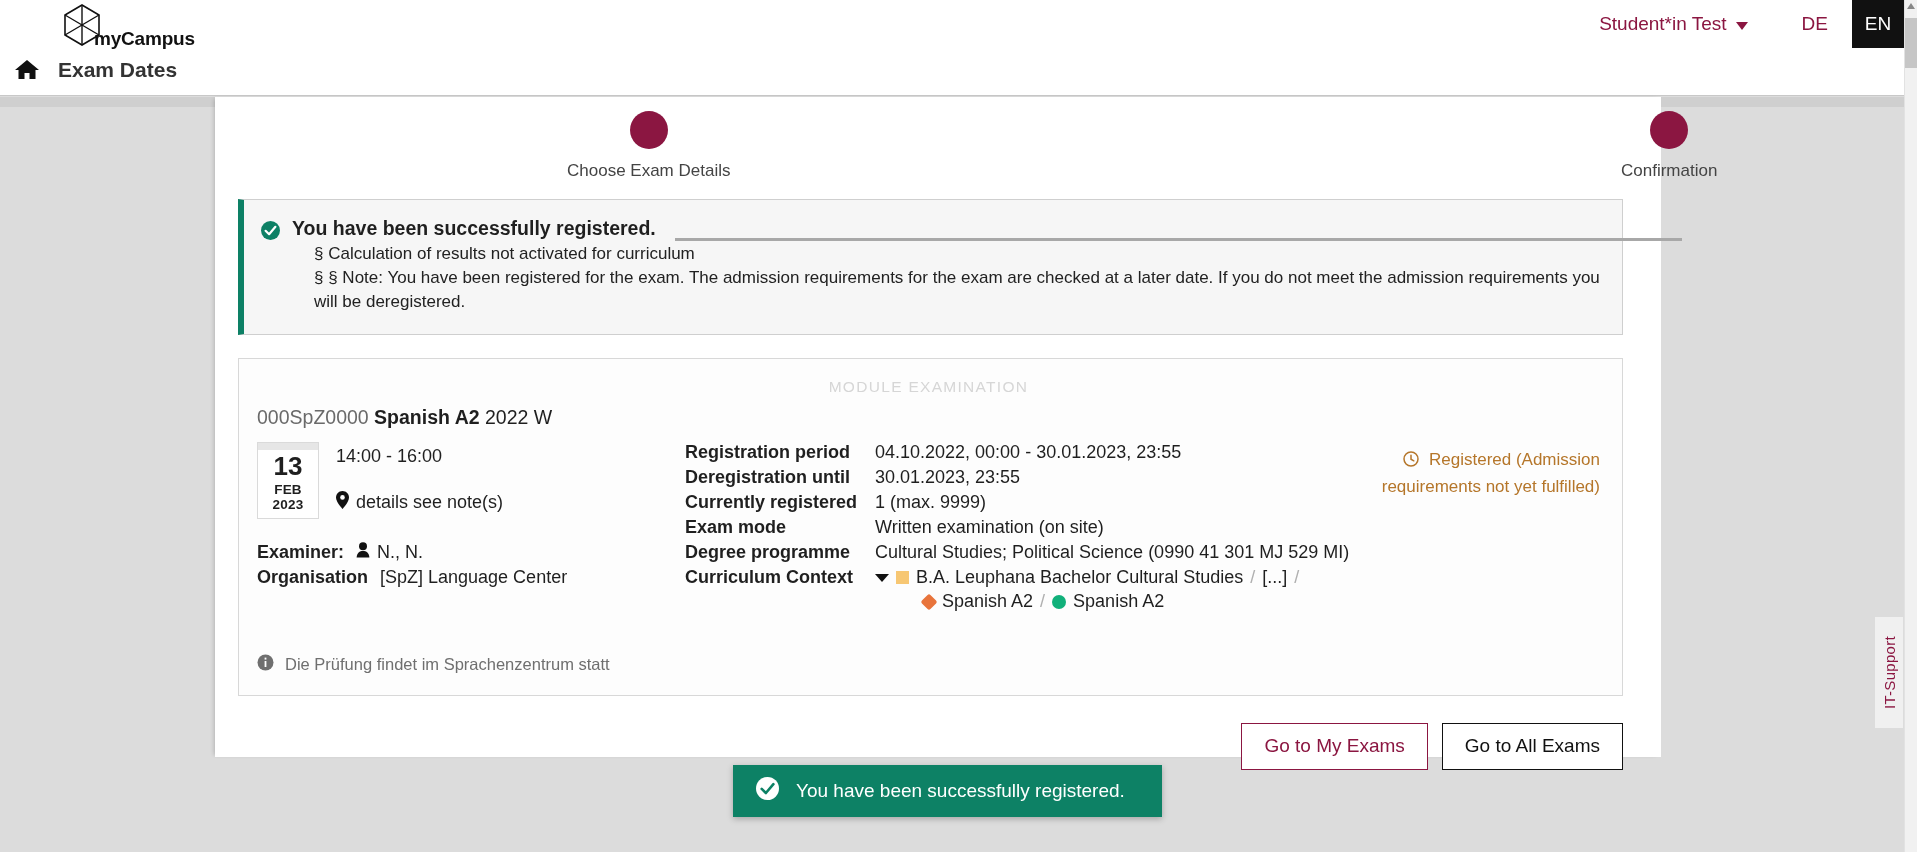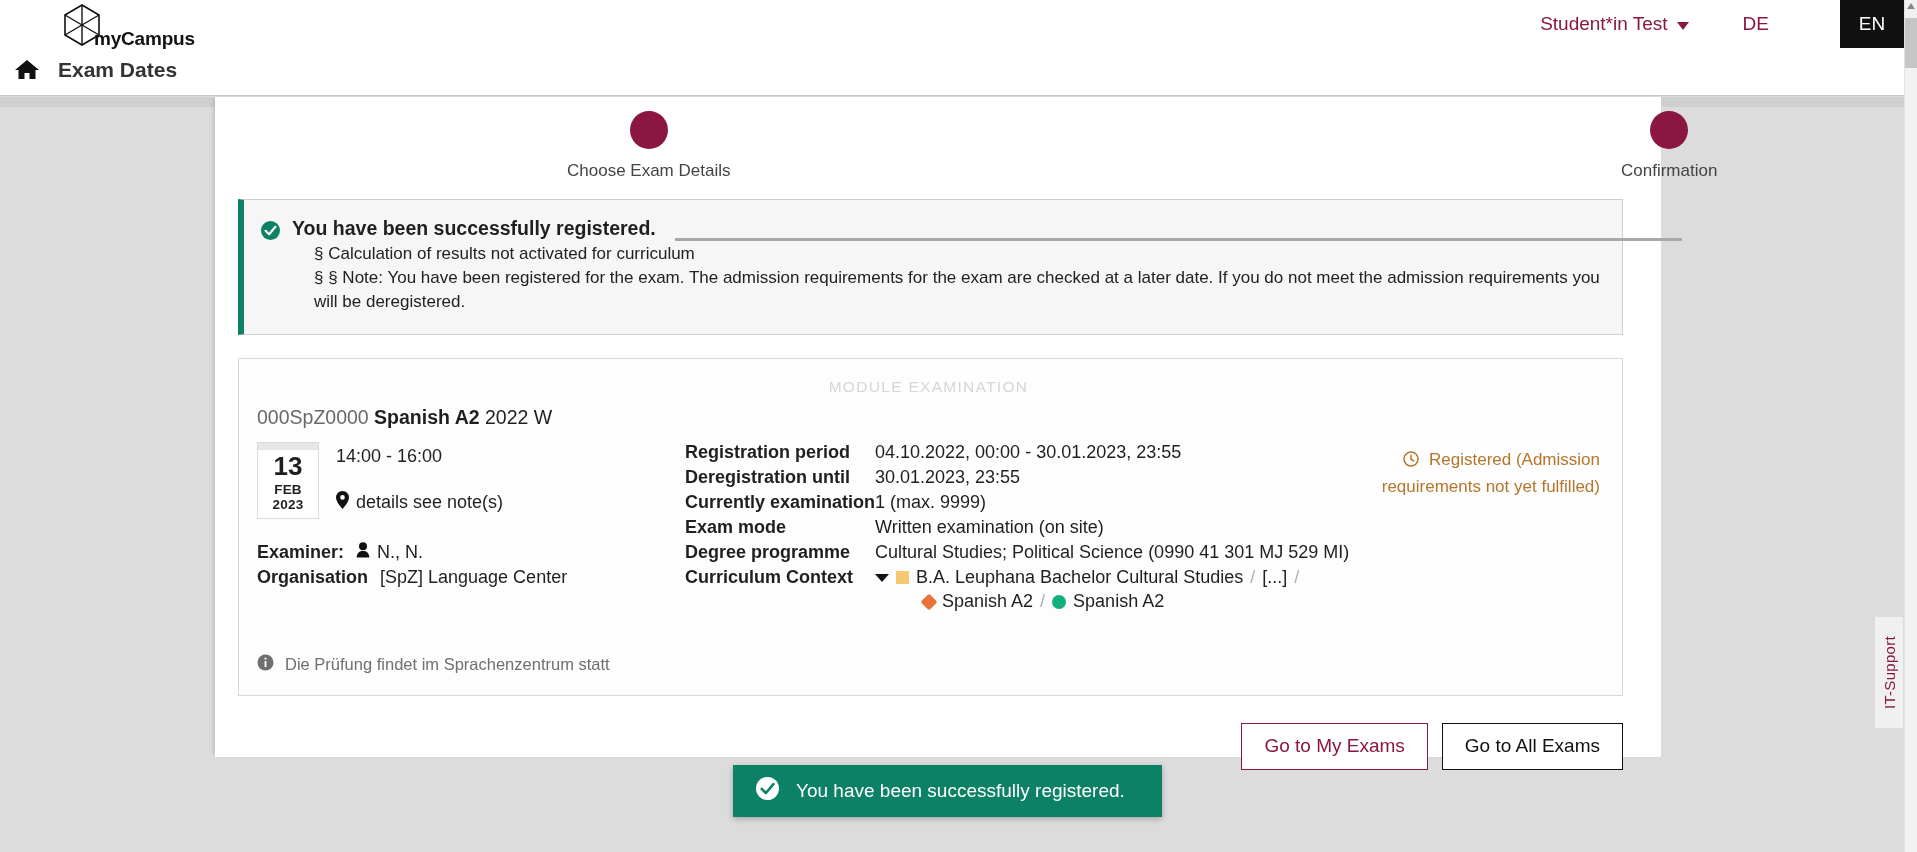--- a/index.html
+++ b/index.html
@@ -66,21 +66,21 @@
     margin-top: 3px;
   }
   .lang {
     font-size: 19px;
     padding: 0 14px;
     height: 48px;
     display: flex; align-items: center;
     cursor: pointer;
   }
   .lang.de { color: #8b1641; margin-right: 10px; }
-  .lang.en { color: #ffffff; background: #111111; width: 64px; justify-content: center; margin-right: 13px; margin-left: 47px; }
+  .lang.en { color: #ffffff; background: #111111; width: 52px; justify-content: center; margin-right: 13px; }
 
   
   .page-scrollbar {
     position: absolute;
     right: 0; top: 0;
     width: 13px; height: 852px;
     background: #f1f1f1;
     border-left: 1px solid #e2e2e2;
     z-index: 40;
   }
@@ -464,21 +464,21 @@
       </div>
 
       <div class="col-mid">
         <div class="detail">
           <div class="dt">Registration period</div>
           <div class="dd">04.10.2022, 00:00 - 30.01.2023, 23:55</div>
 
           <div class="dt">Deregistration until</div>
           <div class="dd">30.01.2023, 23:55</div>
 
-          <div class="dt">Currently examination</div>
+          <div class="dt">Currently registered</div>
           <div class="dd">1 (max. 9999)</div>
 
           <div class="dt">Exam mode</div>
           <div class="dd">Written examination (on site)</div>
 
           <div class="dt">Degree programme</div>
           <div class="dd">Cultural Studies; Political Science (0990 41 301 MJ 529 MI)</div>
 
           <div class="dt">Curriculum Context</div>
           <div class="dd">

